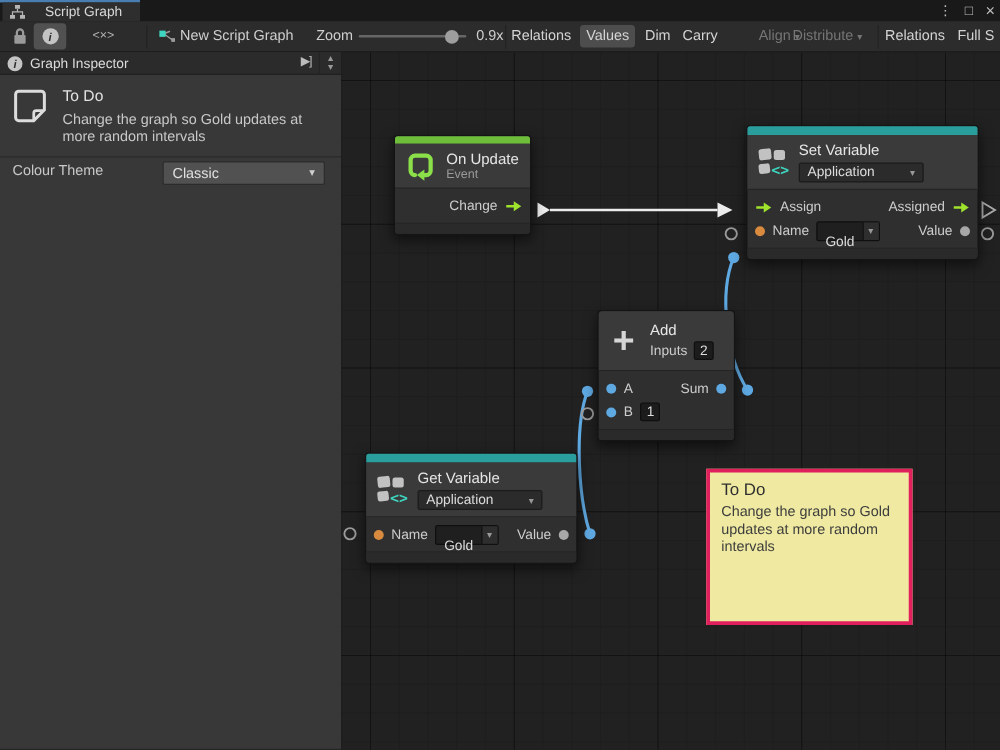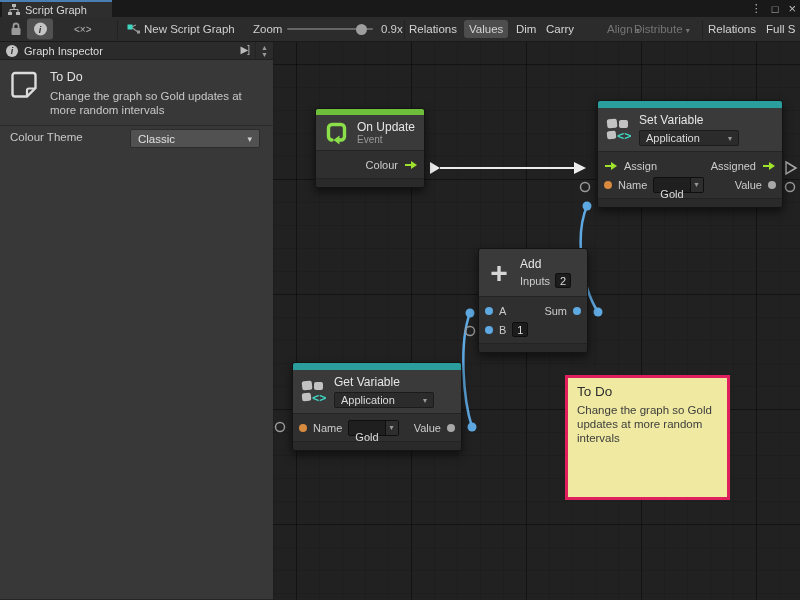--- a/index.html
+++ b/index.html
@@ -4,21 +4,21 @@
 <style>
   * { margin:0; padding:0; box-sizing:border-box; }
   html,body { width:800px; height:600px; overflow:hidden; background:#181818;
     font-family:"Liberation Sans","DejaVu Sans",sans-serif; -webkit-font-smoothing:antialiased; }
   .abs { position:absolute; }
 
   
   #titlebar { position:absolute; top:0; left:0; width:800px; height:17px; background:#191919; }
   #tab-accent { position:absolute; top:0; left:0; width:112px; height:2px; background:#4a7db0; }
   #tab { position:absolute; top:2px; left:2px; width:110px; height:15px; background:#2e2e2e;
-    display:flex; align-items:center; gap:5px; padding-left:6px; color:#d8d8d8; font-size:11px; }
+    display:flex; align-items:center; gap:16px; padding-left:6px; color:#d8d8d8; font-size:11px; }
   #win-controls { position:absolute; top:0; right:4px; height:17px; display:flex; align-items:center; gap:10px;
     color:#bdbdbd; font-size:11px; }
   #win-controls span { cursor:default; }
 
   
   #toolbar { position:absolute; top:17px; left:0; width:800px; height:25px; background:#2c2c2c;
     border-bottom:1px solid #191919; color:#d4d4d4; font-size:11.5px; }
   .tb { position:absolute; top:50%; transform:translateY(-50%); white-space:nowrap; }
   .tb-sep { position:absolute; top:3px; width:1px; height:19px; background:#222; }
   .tb-btn { cursor:default; }
@@ -215,21 +215,21 @@
         <polygon points="15.5,15.5 15.5,24.5 9.5,20" fill="#8be04a"></polygon>
       </svg>
       <div>
         <div class="ntitle">On Update</div>
         <div class="nsub">Event</div>
       </div>
     </div>
     <div class="nbody">
       <div class="nrow">
         <span class="sp"></span>
-        <span>Colour</span>
+        <span>Change</span>
         <svg width="14" height="10" viewBox="0 0 14 10">
           <path d="M1 5 H8" stroke="#9fe32d" stroke-width="2"></path>
             <polygon points="7,1 13,5 7,9" fill="#9fe32d"></polygon>
         </svg>
       </div>
     </div>
     <div class="nfooter"></div>
   </div>
 
   <div class="node" style="left:324px; top:58px; width:186px;">

